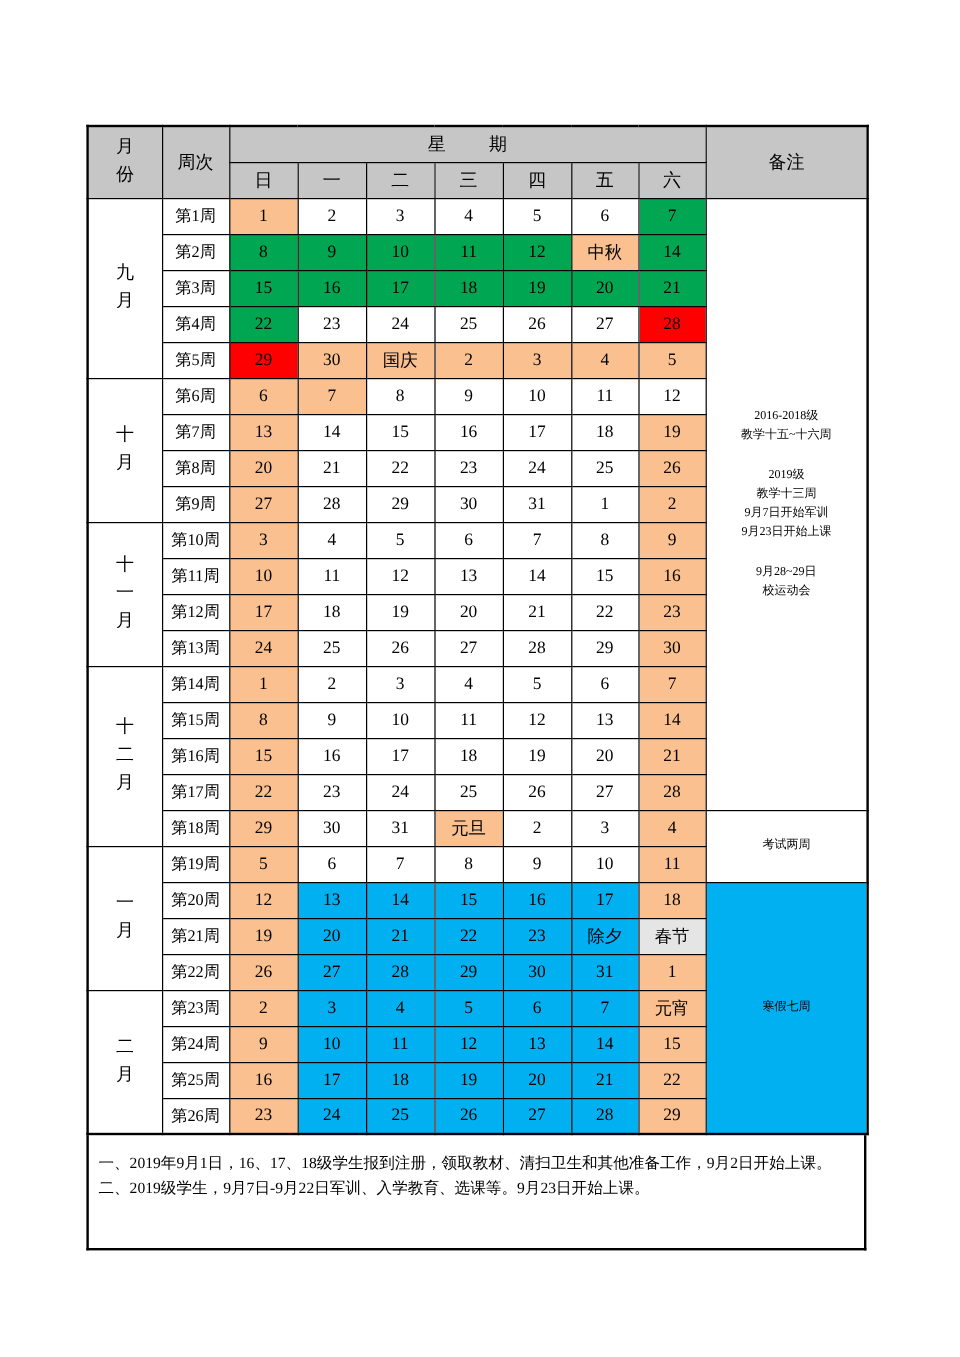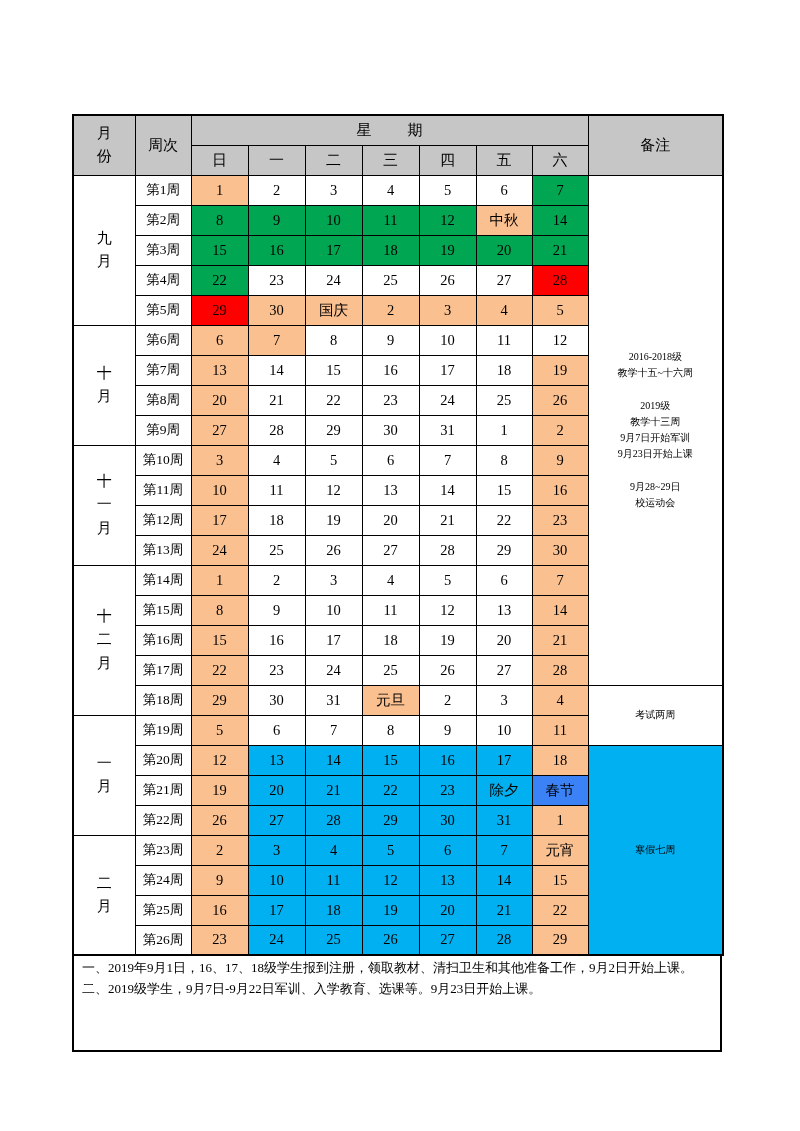--- a/index.html
+++ b/index.html
@@ -10,21 +10,21 @@
   body{
     width:800px;height:1131px;position:relative;
     font-family:"Liberation Serif","DejaVu Serif",serif;
     color:#000;
   }
   .page{position:absolute;inset:0;background:#fff;}
   .title{
     position:absolute;top:80px;left:0;width:800px;
     text-align:center;font-size:21px;letter-spacing:1px;
   }
-  .cal-wrap{position:absolute;left:72px;top:114px;width:650px;}
+  .cal-wrap{position:absolute;left:72px;top:104px;width:650px;}
   table.calendar{
     width:650px;border-collapse:collapse;table-layout:fixed;
     border:2px solid var(--border-black);
   }
   table.calendar th,table.calendar td{
     border:1px solid var(--border-black);
     text-align:center;vertical-align:middle;
     padding:0;font-weight:normal;overflow:hidden;
   }
   thead tr{height:30px;}
@@ -38,21 +38,21 @@
   .week-cell{font-size:13.5px;background:#fff;}
   .day-cell{font-size:14.5px;}
   .month-cell{background:#fff;}
   .remark-cell{
     font-size:10px;white-space:pre-line;line-height:1.62;
     padding:2px 1px;
   }
   .footnotes{
     border:2px solid var(--border-black);border-top:none;
     margin-top:0;box-sizing:border-box;width:650px;height:96px;
-    padding:1px 8px 0 8px;
+    padding:12px 8px 0 8px;
     font-size:13px;line-height:1.62;text-align:left;
   }
   .footnote-line{margin:0;}
 </style>
 </head>
 <body>
 
 <div class="page">
 
 
@@ -306,21 +306,21 @@
             <td rowspan="7" class="remark-cell" style="background: rgb(0, 176, 240);">寒假七周</td>
           </tr>
           <tr>
             <td class="week-cell">第21周</td>
             <td class="day-cell" style="background: rgb(250, 192, 144);">19</td>
             <td class="day-cell" style="background: rgb(0, 176, 240);">20</td>
             <td class="day-cell" style="background: rgb(0, 176, 240);">21</td>
             <td class="day-cell" style="background: rgb(0, 176, 240);">22</td>
             <td class="day-cell" style="background: rgb(0, 176, 240);">23</td>
             <td class="day-cell" style="background: rgb(0, 176, 240);">除夕</td>
-            <td class="day-cell" style="background: #3b82f6; margin-left: 40px;">春节</td>
+            <td class="day-cell" style="background: #e5e5e5; margin-left: 40px;">春节</td>
           </tr>
           <tr>
             <td class="week-cell">第22周</td>
             <td class="day-cell" style="background: rgb(250, 192, 144);">26</td>
             <td class="day-cell" style="background: rgb(0, 176, 240);">27</td>
             <td class="day-cell" style="background: rgb(0, 176, 240);">28</td>
             <td class="day-cell" style="background: rgb(0, 176, 240);">29</td>
             <td class="day-cell" style="background: rgb(0, 176, 240);">30</td>
             <td class="day-cell" style="background: rgb(0, 176, 240);">31</td>
             <td class="day-cell" style="background: rgb(250, 192, 144);">1</td>

